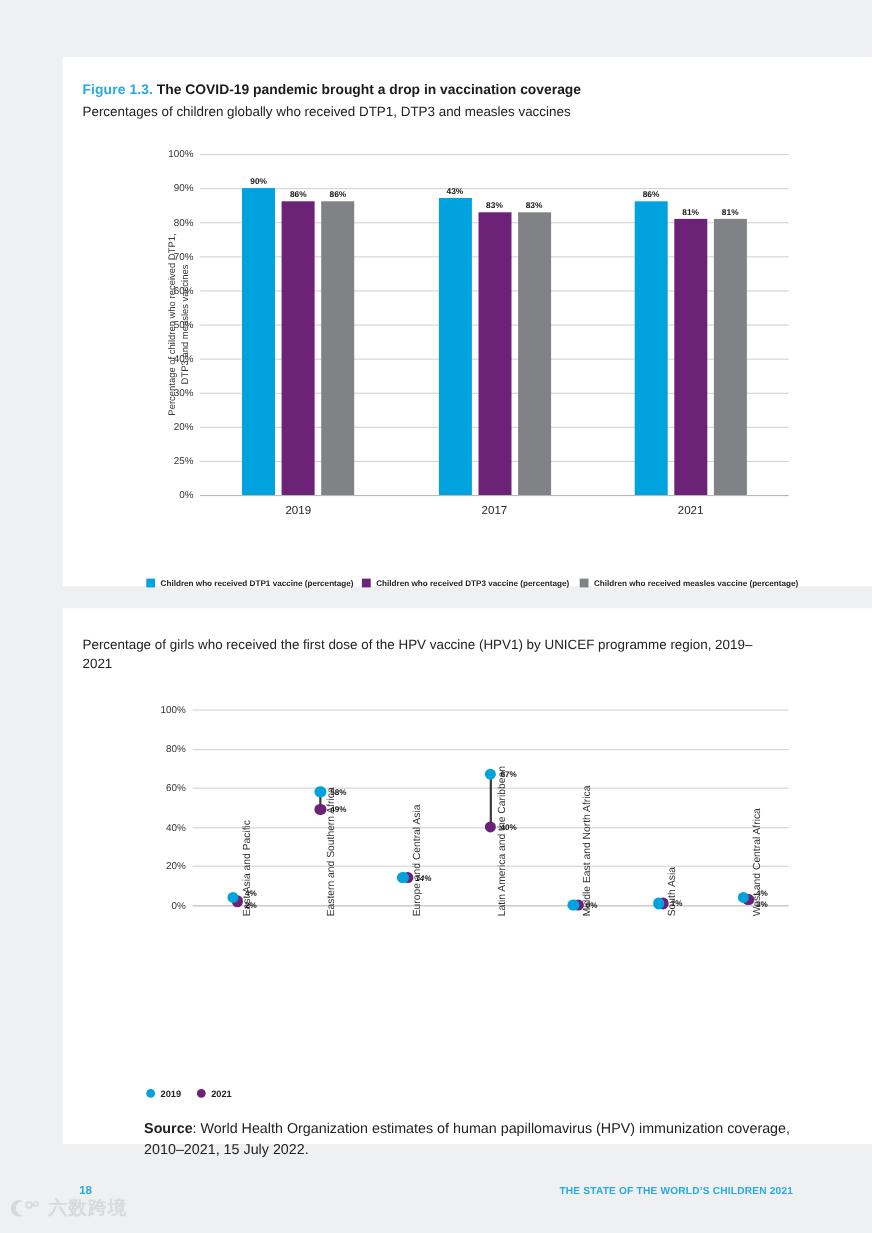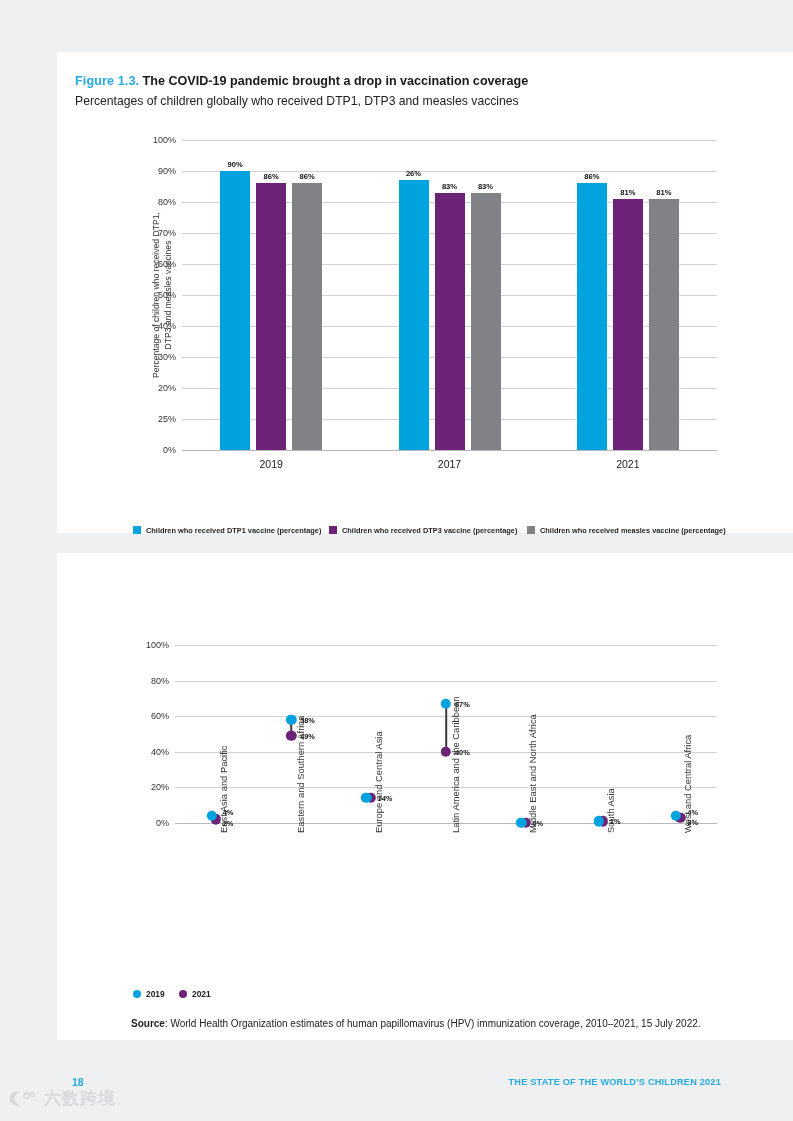--- a/index.html
+++ b/index.html
@@ -64,21 +64,21 @@
 
   
   .legend-row { position: absolute; display: flex; align-items: center; }
   .legend-item { display: flex; align-items: center; white-space: nowrap; }
   .legend-swatch { width: 8px; height: 8px; display: inline-block; }
   .legend-swatch.round { border-radius: 50%; width:8px; height:8px; }
   .legend-text { font-size: 7.4px; color: #222; margin-left: 5px; font-weight: bold; }
   .legend-text.big { font-size: 8.4px; }
 
   .source {
-    position: absolute; font-size: 10px; color: #222; line-height: 1.45;
+    position: absolute; font-size: 13px; color: #222; line-height: 1.45;
   }
   .source b { font-weight: bold; }
 
   
   .dot { position: absolute; border-radius: 50%; transform: translate(-50%,-50%); }
   .connector { position: absolute; width: 1.6px; background: #3a3a3a; transform: translateX(-50%); }
   .dot-label {
     position: absolute; font-size: 7.4px; font-weight: bold; color: #111;
     white-space: nowrap; transform: translateY(-50%);
   }
@@ -146,21 +146,21 @@
         <div class="gridline" style="left: 125px; top: 88px; width: 535px;"></div>
         <div class="ytick" style="top: 88px; left: 77px; width: 42px;">100%</div>
         <div class="bar" style="left: 163.167px; width: 30px; top: 119px; height: 279px; background: rgb(0, 163, 221);"></div>
         <div class="bar-label" style="left: 178.167px; top: 108px;">90%</div>
         <div class="bar" style="left: 199.167px; width: 30px; top: 131.4px; height: 266.6px; background: rgb(107, 34, 119);"></div>
         <div class="bar-label" style="left: 214.167px; top: 120.4px;">86%</div>
         <div class="bar" style="left: 235.167px; width: 30px; top: 131.4px; height: 266.6px; background: rgb(128, 130, 133);"></div>
         <div class="bar-label" style="left: 250.167px; top: 120.4px;">86%</div>
         <div class="xcat" style="left: 214.167px; top: 406px;">2019</div>
         <div class="bar" style="left: 341.5px; width: 30px; top: 128.3px; height: 269.7px; background: rgb(0, 163, 221);"></div>
-        <div class="bar-label" style="left: 356.5px; top: 117.3px;">26%</div>
+        <div class="bar-label" style="left: 356.5px; top: 117.3px;">43%</div>
         <div class="bar" style="left: 377.5px; width: 30px; top: 140.7px; height: 257.3px; background: rgb(107, 34, 119);"></div>
         <div class="bar-label" style="left: 392.5px; top: 129.7px;">83%</div>
         <div class="bar" style="left: 413.5px; width: 30px; top: 140.7px; height: 257.3px; background: rgb(128, 130, 133);"></div>
         <div class="bar-label" style="left: 428.5px; top: 129.7px;">83%</div>
         <div class="xcat" style="left: 392.5px; top: 406px;">2017</div>
         <div class="bar" style="left: 519.833px; width: 30px; top: 131.4px; height: 266.6px; background: rgb(0, 163, 221);"></div>
         <div class="bar-label" style="left: 534.833px; top: 120.4px;">86%</div>
         <div class="bar" style="left: 555.833px; width: 30px; top: 146.9px; height: 251.1px; background: rgb(107, 34, 119);"></div>
         <div class="bar-label" style="left: 570.833px; top: 135.9px;">81%</div>
         <div class="bar" style="left: 591.833px; width: 30px; top: 146.9px; height: 251.1px; background: rgb(128, 130, 133);"></div>
@@ -184,20 +184,21 @@
       </div>
 
     <div class="source" style="left:74px; top:501px; width:615px;">
       <b>Source</b><span>: World Health Organization and United Nations Children’s Fund, ‘Estimates of National Immunization Coverage (WUENIC), 2021 revision’, July 2022.</span>
     </div>
   </div>
 
   <div class="card" id="card-fig14">
 
     <div class="fig-head">
+      <div class="fig-sub" style="width:632px;">Percentage of girls who received the first dose of the HPV vaccine (HPV1) by UNICEF programme region, 2019–2021</div>
     </div>
 
     <div class="plot-wrap" id="plot14" style="position:absolute; left:0; top:0; width:680px; height:487px;">
         <div class="axisline" style="left: 118px; top: 270px; width: 542px;"></div>
         <div class="ytick" style="top: 270px; left: 66px; width: 46px;">0%</div>
         <div class="gridline" style="left: 118px; top: 234.4px; width: 542px;"></div>
         <div class="ytick" style="top: 234.4px; left: 66px; width: 46px;">20%</div>
         <div class="gridline" style="left: 118px; top: 198.8px; width: 542px;"></div>
         <div class="ytick" style="top: 198.8px; left: 66px; width: 46px;">40%</div>
         <div class="gridline" style="left: 118px; top: 163.2px; width: 542px;"></div>

